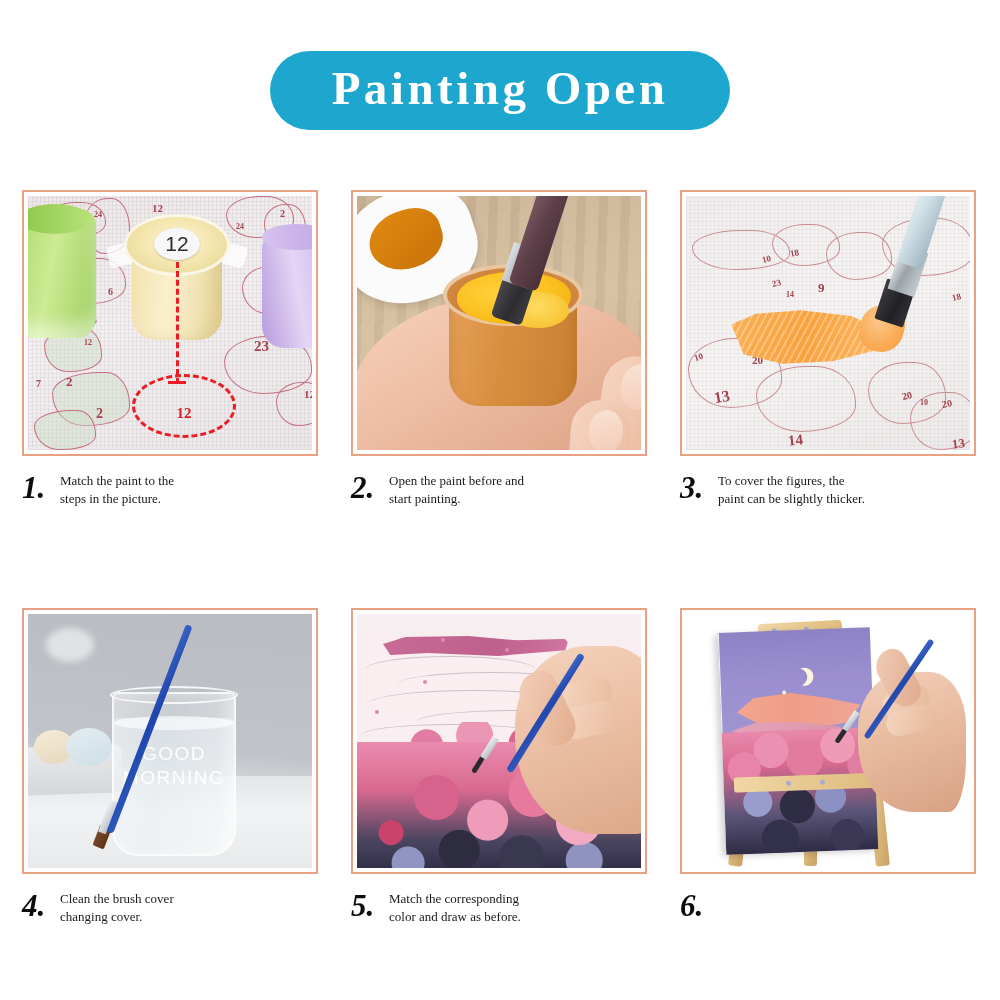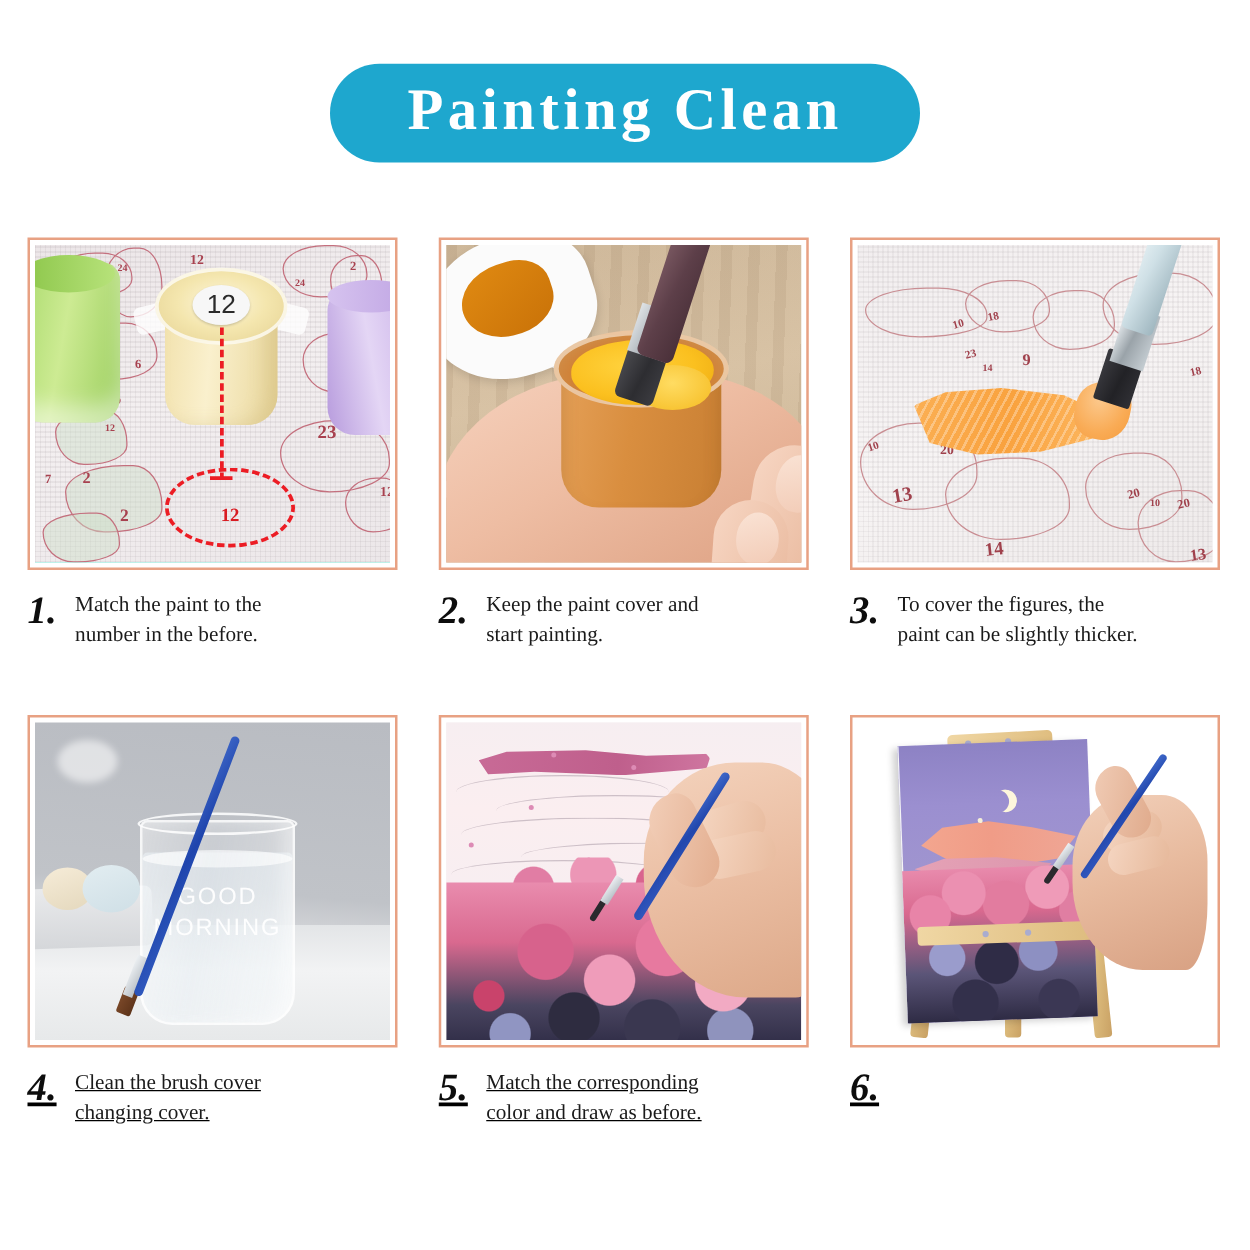--- a/index.html
+++ b/index.html
@@ -47,21 +47,21 @@
   .grid {
     position: absolute;
     left: 22px;
     top: 190px;
     width: 956px;
   }
   .row {
     display: flex;
     gap: 33px;
   }
-  .row.row2 { margin-top: 52px; text-decoration: underline; }
+  .row.row2 { margin-top: 99px; }
   .cell { width: 296px; }
 
   .frame {
     width: 296px;
     height: 266px;
     box-sizing: border-box;
     border: 2px solid #e8a183;
     padding: 4px;
     background: #ffffff;
   }
@@ -83,21 +83,21 @@
     font-size: 31px;
     font-weight: 700;
     font-style: italic;
     color: #0d0d0d;
     line-height: 1;
     padding-top: 2px;
     min-width: 30px;
   }
   .step-text {
     font-family: "Liberation Serif", "DejaVu Serif", serif;
-    font-size: 17px;
+    font-size: 13px;
     color: #1a1a1a;
     line-height: 1.42;
     padding-left: 8px;
     padding-top: 2px;
   }
 
   
   .p1 { background: #5eead4; }
   .p1 .canvas-bg {
     position: absolute; inset: 0;
@@ -712,21 +712,21 @@
     background: #2a2a2e;
     transform: rotate(34deg);
     border-radius: 0 0 3px 3px;
   }
 </style>
 </head>
 <body>
 
 <div class="title-wrap">
   <div class="title-pill">
-    <span class="title-text">Painting Clean</span>
+    <span class="title-text">Painting Open</span>
   </div>
 </div>
 
 <div class="grid">
 
   <div class="row row1">
 
     <div class="cell">
       <div class="frame">
         <div class="photo p1">
@@ -773,21 +773,21 @@
 
           <div class="dashline"></div>
           <div class="dashtick"></div>
           <div class="dashcircle">
             <span class="inner-num">12</span>
           </div>
         </div>
       </div>
       <div class="caption">
         <span class="step-num">1.</span>
-        <span class="step-text"><span>Match the paint to the</span><br><span>number in the before.</span></span>
+        <span class="step-text"><span>Match the paint to the</span><br><span>steps in the picture.</span></span>
       </div>
     </div>
 
     <div class="cell">
       <div class="frame">
         <div class="photo p2">
           <div class="wood"></div>
           <div class="pencil"></div>
           <div class="lid-stem"></div>
           <div class="lid-open"></div>
@@ -801,21 +801,21 @@
           <div class="cup-rim"></div>
           <div class="paint"></div>
           <div class="paint2"></div>
           <div class="brush-tip"></div>
           <div class="brush-fer"></div>
           <div class="brush-h"></div>
         </div>
       </div>
       <div class="caption">
         <span class="step-num">2.</span>
-        <span class="step-text"><span>Keep the paint cover and</span><br><span>start painting.</span></span>
+        <span class="step-text"><span>Open the paint before and</span><br><span>start painting.</span></span>
       </div>
     </div>
 
     <div class="cell">
       <div class="frame">
         <div class="photo p3">
           <div class="canvas-bg"></div>
 
           <div class="line" style="left:6px;top:34px;width:96px;height:38px;"></div>
           <div class="line" style="left:86px;top:28px;width:66px;height:40px;"></div>

